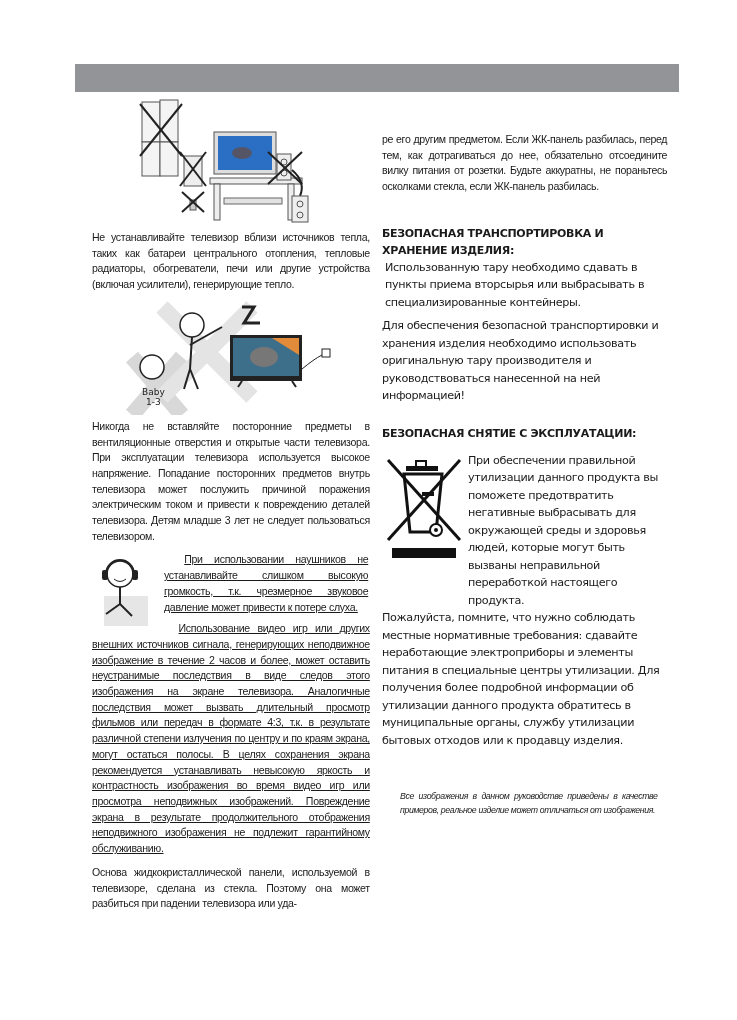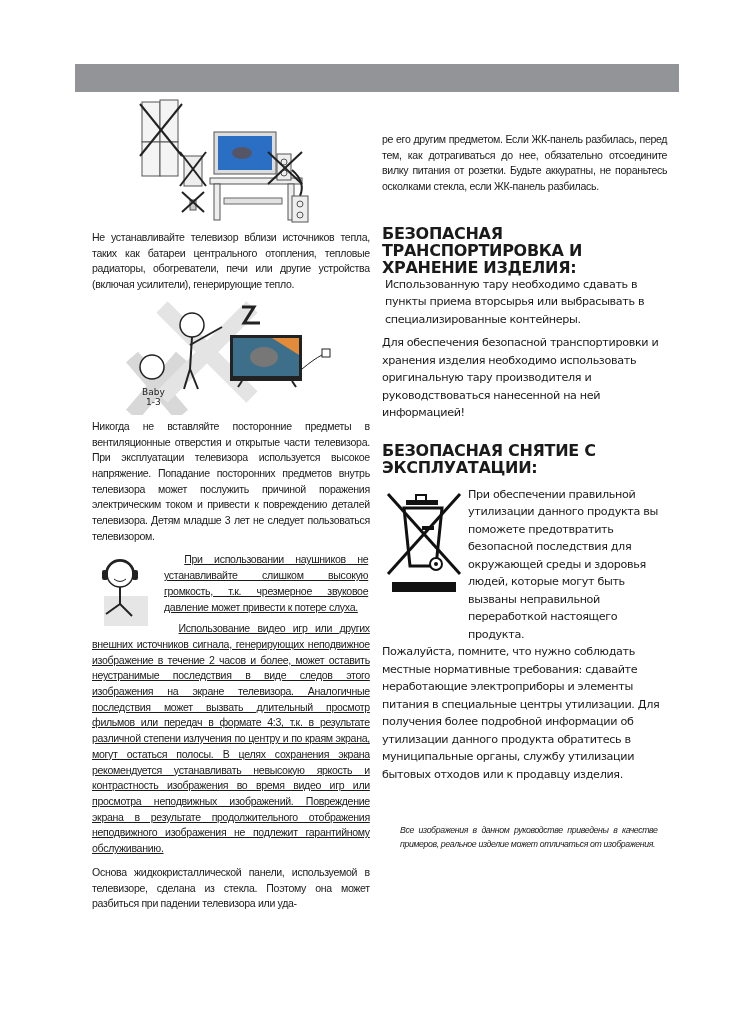--- a/index.html
+++ b/index.html
@@ -3,21 +3,21 @@
 <meta charset="utf-8">
 <style>
   html, body { margin: 0; padding: 0; background: #ffffff; }
   body { width: 737px; height: 1020px; position: relative; overflow: hidden; }
   .header-bar { position: absolute; left: 75px; top: 64px; width: 604px; height: 28px; background: #939497; }
   .col { position: absolute; color: #1a1a1a; }
   .col-left { left: 92px; top: 96px; width: 278px; }
   .col-right { left: 382px; top: 132px; width: 284px; }
   .cond { font-family: "Liberation Sans", sans-serif; font-size: 11.5px; line-height: 15.7px; text-align: justify; letter-spacing: -0.35px; transform: scaleX(0.92); transform-origin: left top; width: 302px; }
   .sans { font-family: "DejaVu Sans", sans-serif; font-size: 11.2px; line-height: 17.5px; letter-spacing: -0.35px; }
-  .heading { font-family: "DejaVu Sans", sans-serif; font-weight: bold; font-size: 16px; line-height: 17px; letter-spacing: -0.3px; margin: 0; }
+  .heading { font-family: "DejaVu Sans", sans-serif; font-weight: bold; font-size: 11px; line-height: 17px; letter-spacing: -0.3px; margin: 0; }
   p { margin: 0; }
   .illus { position: relative; }
   .note { font-family: "Liberation Sans", sans-serif; font-style: italic; font-size: 9.5px; line-height: 14px; letter-spacing: -0.4px; transform: scaleX(0.92); transform-origin: left top; width: 280px; text-align: justify; }
   .indent { text-indent: 22px; }
 </style>
 </head>
 <body>
 
 <div class="header-bar"></div>
 
@@ -129,19 +129,19 @@
         <rect x="30" y="3" width="10" height="6" fill="#fff" stroke="#111" stroke-width="2"></rect>
         <path d="M18 16 L56 16 L50 74 L24 74 Z" fill="none" stroke="#111" stroke-width="3"></path>
         <rect x="36" y="34" width="12" height="4" fill="#111"></rect>
         <circle cx="50" cy="72" r="6" fill="#fff" stroke="#111" stroke-width="2"></circle>
         <circle cx="50" cy="72" r="2" fill="#111"></circle>
         <line x1="2" y1="2" x2="74" y2="82" stroke="#111" stroke-width="3"></line>
         <line x1="74" y1="2" x2="2" y2="82" stroke="#111" stroke-width="3"></line>
         <rect x="6" y="90" width="64" height="10" fill="#111"></rect>
       </svg>
     </div>
-    <p class="sans" style="margin-left:86px;width:200px;">При обеспечении правильной утилизации данного продукта вы поможете предотвратить безопасной последствия для окружающей среды и здоровья людей, которые могут быть вызваны неправильной переработкой настоящего продукта.</p>
+    <p class="sans" style="margin-left:86px;width:200px;">При обеспечении правильной утилизации данного продукта вы поможете предотвратить негативные выбрасывать для окружающей среды и здоровья людей, которые могут быть вызваны неправильной переработкой настоящего продукта.</p>
   </div>
 
   <p class="sans" style="margin-top:0px;">Пожалуйста, помните, что нужно соблюдать местные нормативные требования: сдавайте неработающие электроприборы и элементы питания в специальные центры утилизации. Для получения более подробной информации об утилизации данного продукта обратитесь в муниципальные органы, службу утилизации бытовых отходов или к продавцу изделия.</p>
 
   <p class="note" style="margin-top:40px;margin-left:18px;">Все изображения в данном руководстве приведены в качестве примеров, реальное изделие может отличаться от изображения.</p>
 </div>
 
 </body></html>

